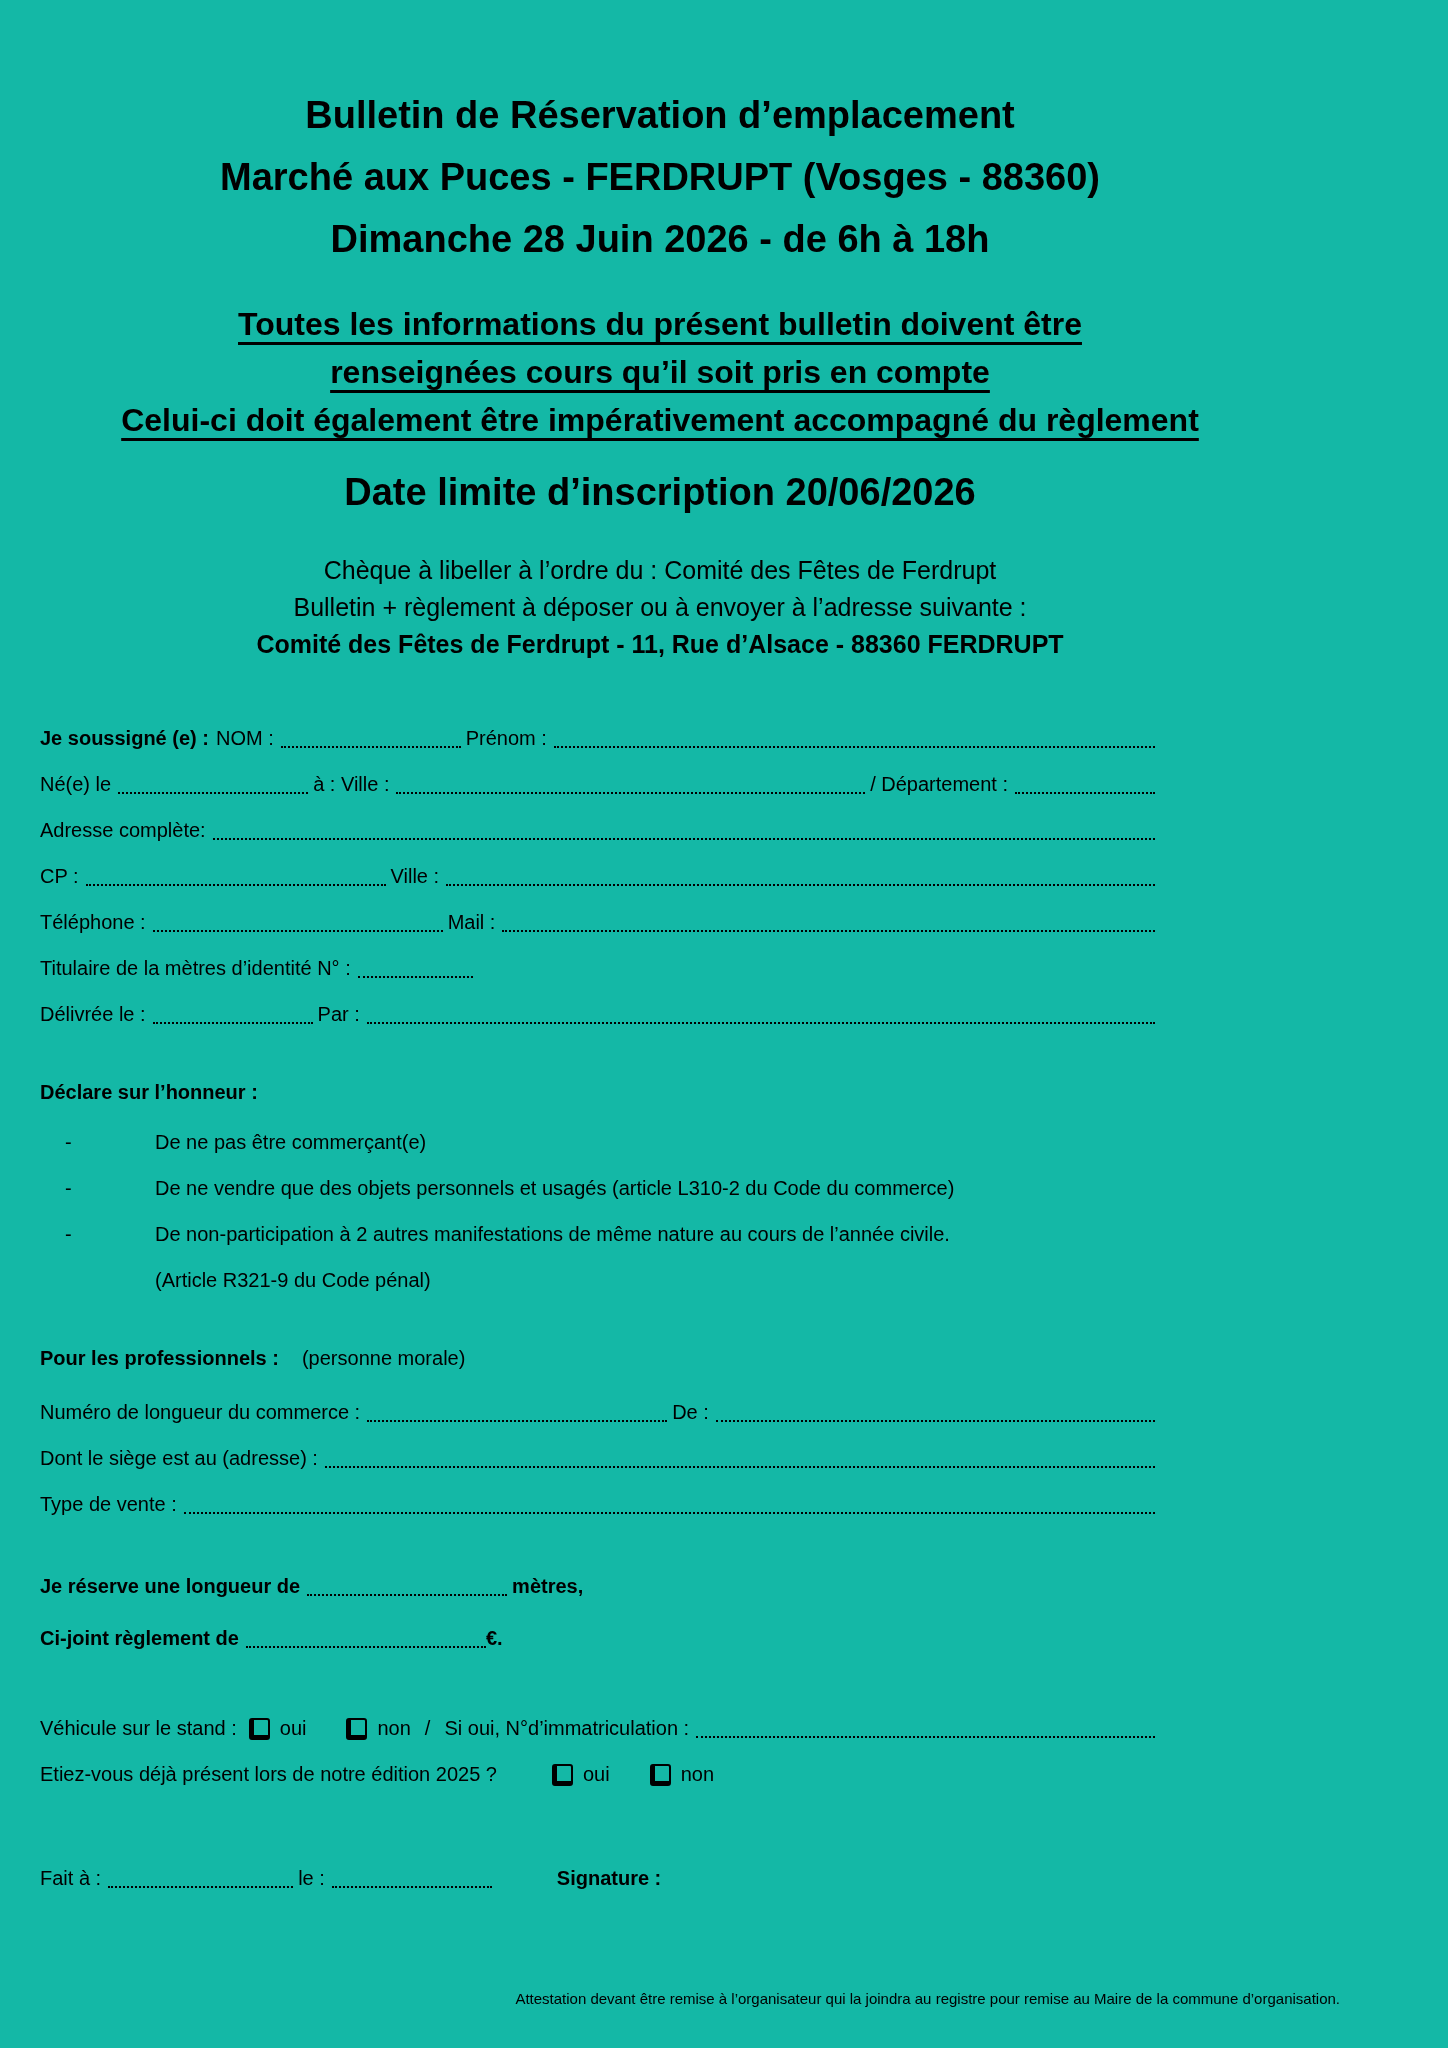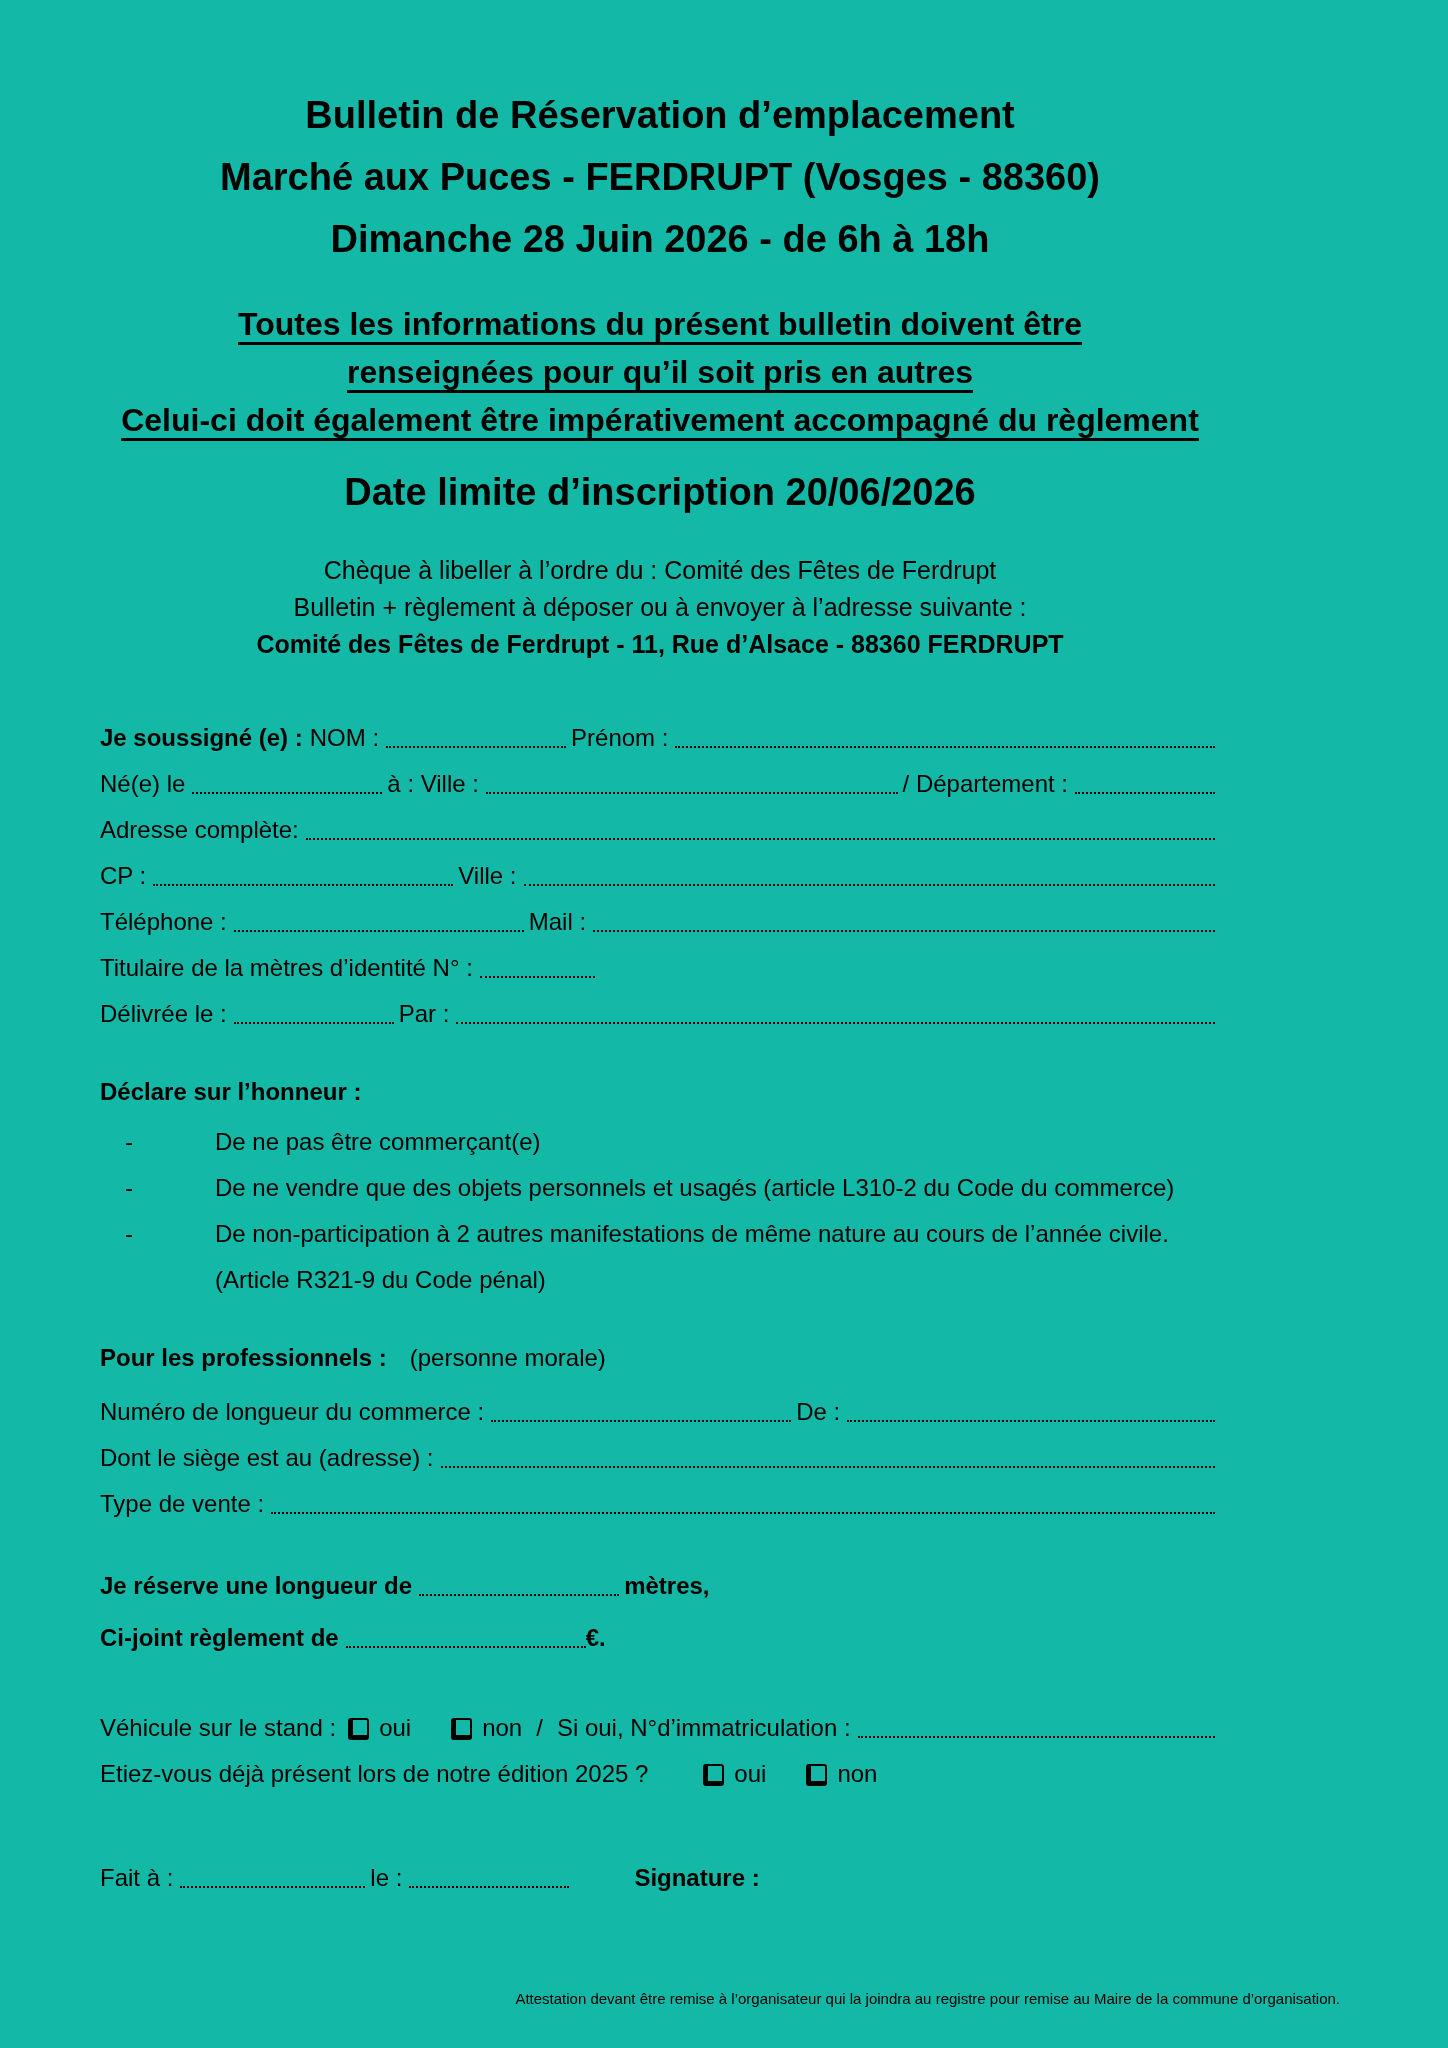--- a/index.html
+++ b/index.html
@@ -19,21 +19,21 @@
   .notice-block .u {
     text-decoration: underline;
     text-decoration-thickness: 3px;
     text-underline-offset: 7px;
   }
   .deadline-block { margin-top: 24px; font-size: 38px; font-weight: bold; line-height: 48px; }
   .payment-block { margin-top: 36px; font-size: 25px; line-height: 37px; }
   .payment-block .bold { font-weight: bold; }
 
   
-  .form-body { margin-left: 100px; width: 1120px; font-size: 24px; }
+  .form-body { margin-left: 40px; width: 1120px; font-size: 20px; }
   .row {
     display: flex;
     align-items: flex-end;
     height: 46px;
     white-space: nowrap;
   }
   .row .lbl { line-height: 30px; }
   .bold { font-weight: bold; }
   .dots {
     border-bottom: 2px dotted #000;
@@ -89,21 +89,21 @@
 <div class="sheet">
 
   <div class="center-block title-block">
     <div>Bulletin de Réservation d’emplacement</div>
     <div>Marché aux Puces - FERDRUPT (Vosges - 88360)</div>
     <div>Dimanche 28 Juin 2026 - de 6h à 18h</div>
   </div>
 
   <div class="center-block notice-block">
     <div><span class="u">Toutes les informations du présent bulletin doivent être</span></div>
-    <div><span class="u">renseignées pour qu’il soit pris en autres</span></div>
+    <div><span class="u">renseignées cours qu’il soit pris en compte</span></div>
     <div><span class="u">Celui-ci doit également être impérativement accompagné du règlement</span></div>
   </div>
 
   <div class="center-block deadline-block">Date limite d’inscription 20/06/2026</div>
 
   <div class="center-block payment-block">
     <div>Chèque à libeller à l’ordre du : Comité des Fêtes de Ferdrupt</div>
     <div>Bulletin + règlement à déposer ou à envoyer à l’adresse suivante :</div>
     <div class="bold">Comité des Fêtes de Ferdrupt - 11, Rue d’Alsace - 88360 FERDRUPT</div>
   </div>

